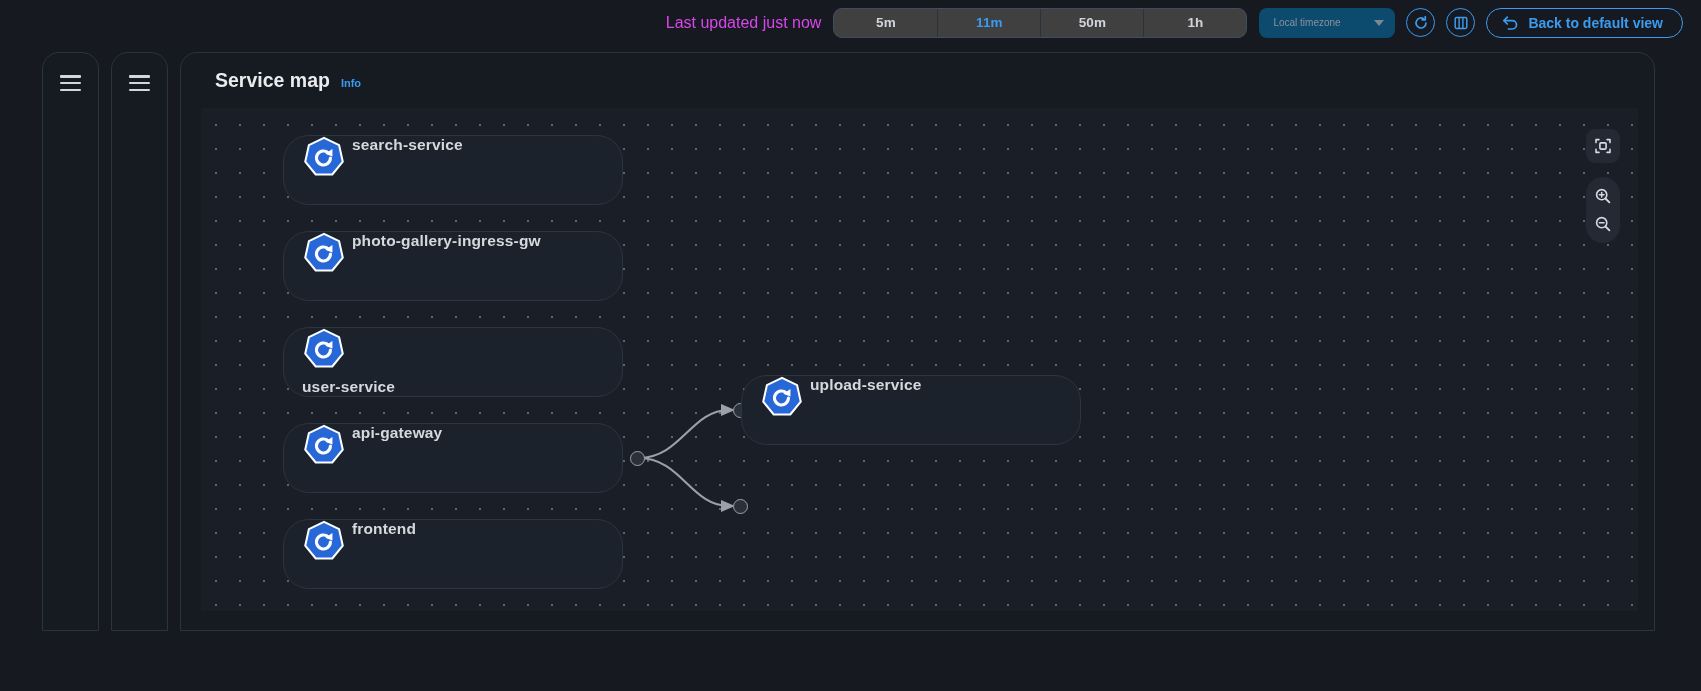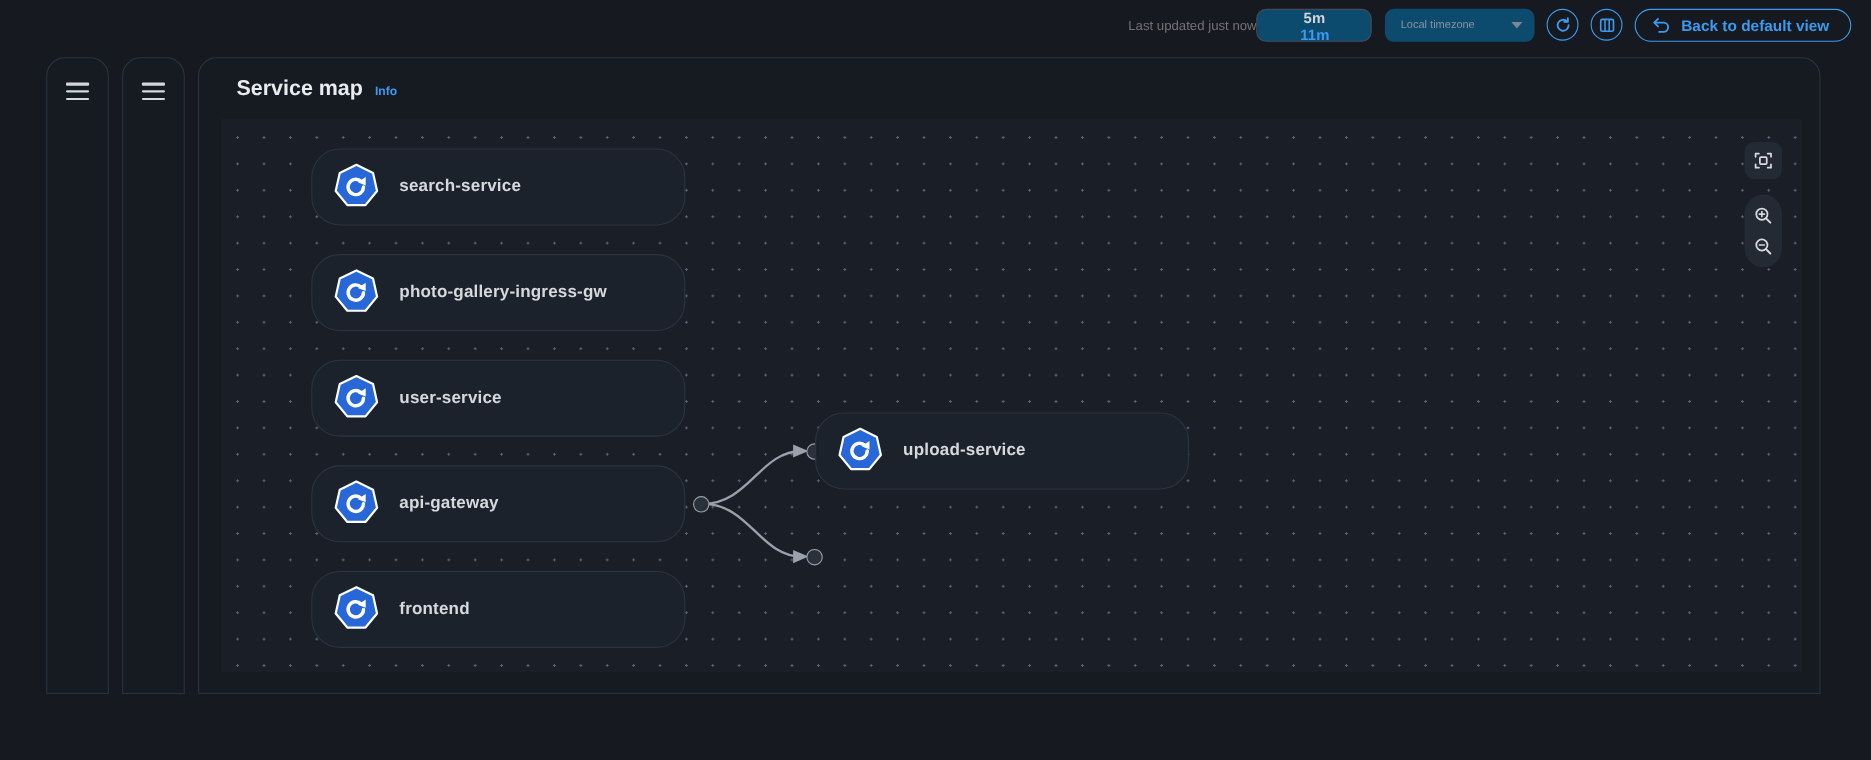--- a/index.html
+++ b/index.html
@@ -10,29 +10,28 @@
     overflow: hidden;
   }
 
   
   .topbar {
     position: absolute; left: 0; top: 0; width: 1701px; height: 45px;
     display: flex; align-items: center; justify-content: flex-end;
     padding-right: 18px;
   }
   .last-updated {
-    font-size: 12px; color: #737373; font-weight: 400;
-    margin-right: 0; white-space: nowrap;
+    font-size: 16px; color: #d946ef; font-weight: 400;
+    margin-right: 12px; white-space: nowrap;
   }
   .range-group {
     display: flex; align-items: center;
     border: 1px solid #414d5c; border-radius: 9px;
-    height: 30px; background: #0c4a6e;
+    height: 30px; background: #404040;
     overflow: hidden;
-    flex-direction: column;
   }
   .range-item {
     width: 103px; height: 100%;
     display: flex; align-items: center; justify-content: center;
     font-size: 13.5px; font-weight: 700; color: #d1d5db;
     cursor: pointer; letter-spacing: .1px;
   }
   .range-item.active { color: #3b9bf0; }
   .range-item + .range-item { border-left: 1px solid #2a323c; }
 
@@ -115,22 +114,22 @@
     background-position: 3px 5px;
     overflow: hidden;
   }
 
   
   .node {
     position: absolute;
     background: #1b222b;
     border: 1px solid #2c3440;
     border-radius: 26px;
-    display: flex; align-items: center;
-    padding-left: 18px; gap: 17px;
+    display: flex; align-items: flex-start;
+    padding-left: 18px; gap: 6px;
     cursor: pointer;
   }
   .node-label {
     font-size: 15.5px; font-weight: 700; color: #d5d9de;
     letter-spacing: .15px; white-space: nowrap;
   }
   .k8s-icon { width: 44px; height: 44px; flex: 0 0 auto; display:block; }
 
   
   .edge-layer {
@@ -254,21 +253,21 @@
 
     <div class="node" style="left:82px;  top:123px; width:340px; height:70px;">
       <svg class="k8s-icon" viewBox="0 0 48 48">
         <polygon points="24,2 40.5,10 44.5,28 33,42 15,42 3.5,28 7.5,10" fill="#2767d8" stroke="#ffffff" stroke-width="2.2" stroke-linejoin="round"></polygon>
         <path d="M31 24a7.6 7.6 0 1 1-2.4-5.6" fill="none" stroke="#ffffff" stroke-width="3.4" stroke-linecap="round"></path>
         <polygon points="33.2,14.2 33.2,22.4 25.4,19.4" fill="#ffffff"></polygon>
       </svg>
       <span class="node-label">photo-gallery-ingress-gw</span>
     </div>
 
-    <div class="node" style="left:82px;  top:219px; width:340px; height:70px;">
+    <div class="node" style="left:82px;  top:219px; width:340px; height:70px;flex-direction:column;">
       <svg class="k8s-icon" viewBox="0 0 48 48">
         <polygon points="24,2 40.5,10 44.5,28 33,42 15,42 3.5,28 7.5,10" fill="#2767d8" stroke="#ffffff" stroke-width="2.2" stroke-linejoin="round"></polygon>
         <path d="M31 24a7.6 7.6 0 1 1-2.4-5.6" fill="none" stroke="#ffffff" stroke-width="3.4" stroke-linecap="round"></path>
         <polygon points="33.2,14.2 33.2,22.4 25.4,19.4" fill="#ffffff"></polygon>
       </svg>
       <span class="node-label">user-service</span>
     </div>
 
     <div class="node" style="left:82px;  top:315px; width:340px; height:70px;">
       <svg class="k8s-icon" viewBox="0 0 48 48">

